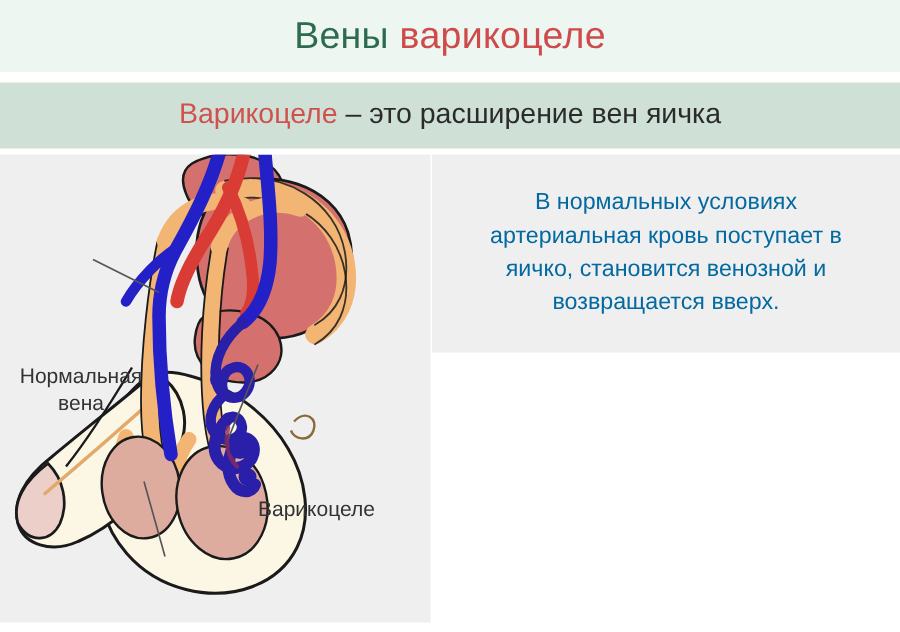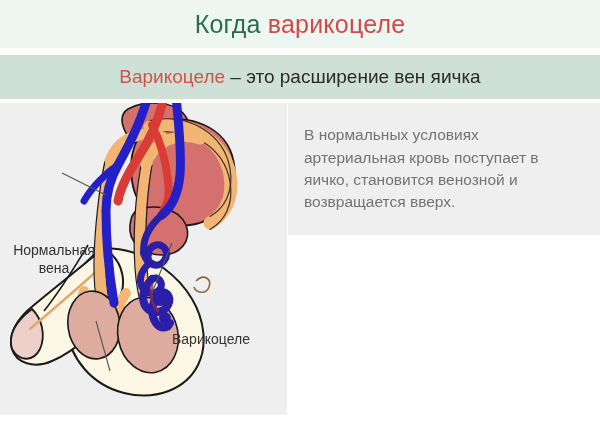--- a/index.html
+++ b/index.html
@@ -83,21 +83,22 @@
     justify-content: center;
     box-sizing: border-box;
     padding: 6px 16px;
   }
   .text-panel.top    { top: 103px;  height: 132px; }
   .text-panel.bottom { top: 241px;  height: 174px; }
 
   .panel-text {
     font-size: 15.5px;
     line-height: 1.45;
-    color: #737373;
+    color: #0369a1;
+    text-align: center;
   }
 
   
   .ill-label {
     position: absolute;
     font-size: 14px;
     color: #333333;
     white-space: pre-line;
     text-align: center;
     line-height: 1.3;
@@ -110,21 +111,21 @@
     left: 0;
     top: 0;
   }
 </style>
 </head>
 <body>
 
 <div id="root">
 
   <div class="header-bar">
-    <div class="header-title"><span class="title-green">Когда </span><span class="title-red">варикоцеле</span></div>
+    <div class="header-title"><span class="title-green">Вены </span><span class="title-red">варикоцеле</span></div>
   </div>
 
   <div class="subtitle-bar">
     <div class="subtitle-text"><span class="subtitle-red">Варикоцеле</span><span> – это расширение вен яичка</span></div>
   </div>
 
   <div class="illustration-panel">
 
     <svg class="ill-svg" width="277" height="312" viewBox="0 0 277 312">
 

